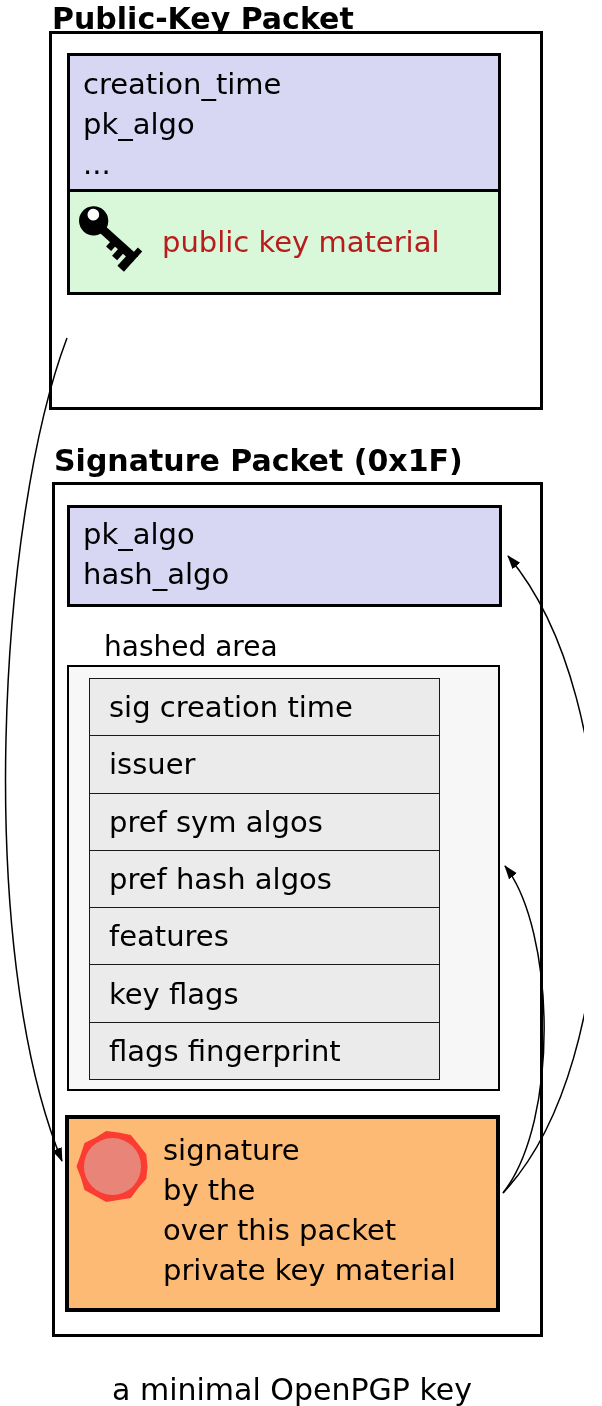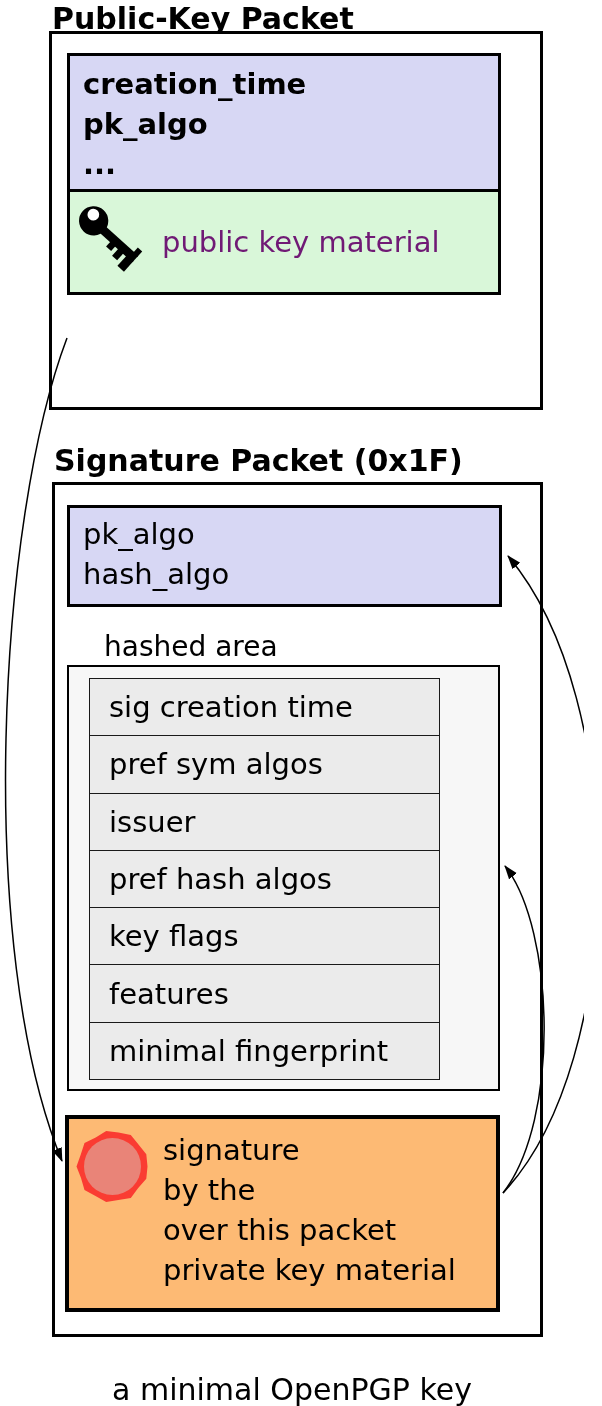--- a/index.html
+++ b/index.html
@@ -10,21 +10,21 @@
   }
   .abs{position:absolute;box-sizing:border-box;}
   .title{font-size:30px;font-weight:700;white-space:nowrap;letter-spacing:0px;}
   .outer-box{border:3px solid #000;background:#ffffff;}
   .hdr-box{background:#d7d7f4;border:3px solid #000;}
   .field{font-size:29px;line-height:40px;white-space:nowrap;}
   .green-box{
     background:#d9f7d9;border:3px solid #000;border-top:none;
     display:flex;align-items:center;padding-left:6px;
   }
-  .green-box .field{color:#701a75;margin-left:8px;}
+  .green-box .field{color:#b91c1c;margin-left:8px;}
   .hashed-label{font-size:28px;white-space:nowrap;margin-left:36px;}
   .gray-box{background:#f7f7f7;border:2.5px solid #000;}
   .rows{
     border:1px solid #1a1a1a;display:flex;flex-direction:column;background:#ebebeb;
   }
   .row{
     flex:1;display:flex;align-items:center;padding-left:19px;
     font-size:29px;border-top:1px solid #1a1a1a;background:#ebebeb;white-space:nowrap;text-align:right;
   }
   .row:first-child{border-top:none;}
@@ -37,21 +37,21 @@
 </style>
 </head>
 <body>
 
 <div class="canvas">
 
   <div class="abs title" style="left:52px;top:1px;">Public-Key Packet</div>
 
   <div class="abs outer-box" style="left:49px;top:31px;width:494px;height:379px;"></div>
 
-  <div class="abs hdr-box" style="left:67px;top:53px;width:434px;height:139px;padding:8px 0 0 13px;font-weight:bold;">
+  <div class="abs hdr-box" style="left:67px;top:53px;width:434px;height:139px;padding:8px 0 0 13px;">
     <div class="field">creation_time</div>
     <div class="field">pk_algo</div>
     <div class="field">...</div>
   </div>
 
   <div class="abs green-box" style="left:67px;top:192px;width:434px;height:103px;">
     <svg width="78" height="80" viewBox="0 0 80 82">
       <g transform="rotate(42 30 30)" fill="#000">
         <circle cx="14" cy="30" r="15"></circle>
         <rect x="26" y="26" width="46" height="9"></rect>
@@ -75,26 +75,26 @@
     <div class="field">pk_algo</div>
     <div class="field">hash_algo</div>
   </div>
 
   <div class="abs hashed-label" style="left:68px;top:630px;">hashed area</div>
 
   <div class="abs gray-box" style="left:67px;top:665px;width:433px;height:426px;"></div>
 
   <div class="abs rows" style="left:89px;top:678px;width:351px;height:402px;">
     <div class="row">sig creation time</div>
+    <div class="row">issuer</div>
     <div class="row">pref sym algos</div>
-    <div class="row">issuer</div>
     <div class="row">pref hash algos</div>
+    <div class="row">features</div>
     <div class="row">key flags</div>
-    <div class="row">features</div>
-    <div class="row">minimal fingerprint</div>
+    <div class="row">flags fingerprint</div>
   </div>
 
   <div class="abs sig-box" style="left:65px;top:1115px;width:435px;height:197px;">
     <svg class="seal" width="75" height="75" viewBox="0 0 75 75">
       <polygon fill="#fa3c32" points="72.5,37.5 71.3,49.8 63.2,59.0 55.8,69.1 43.4,71.0 31.2,73.0 20.5,66.9 9.5,61.0 6.0,49.0 1.5,37.5 5.6,25.9 9.5,14.0 20.7,8.5 31.2,2.0 43.5,3.5 55.8,5.9 63.5,15.6 71.3,25.2"></polygon>
       <circle cx="37.5" cy="37.5" r="28.5" fill="#e98478"></circle>
     </svg>
     <div class="sig-text">
       <div class="field">signature</div>
       <div class="field">by the</div>

